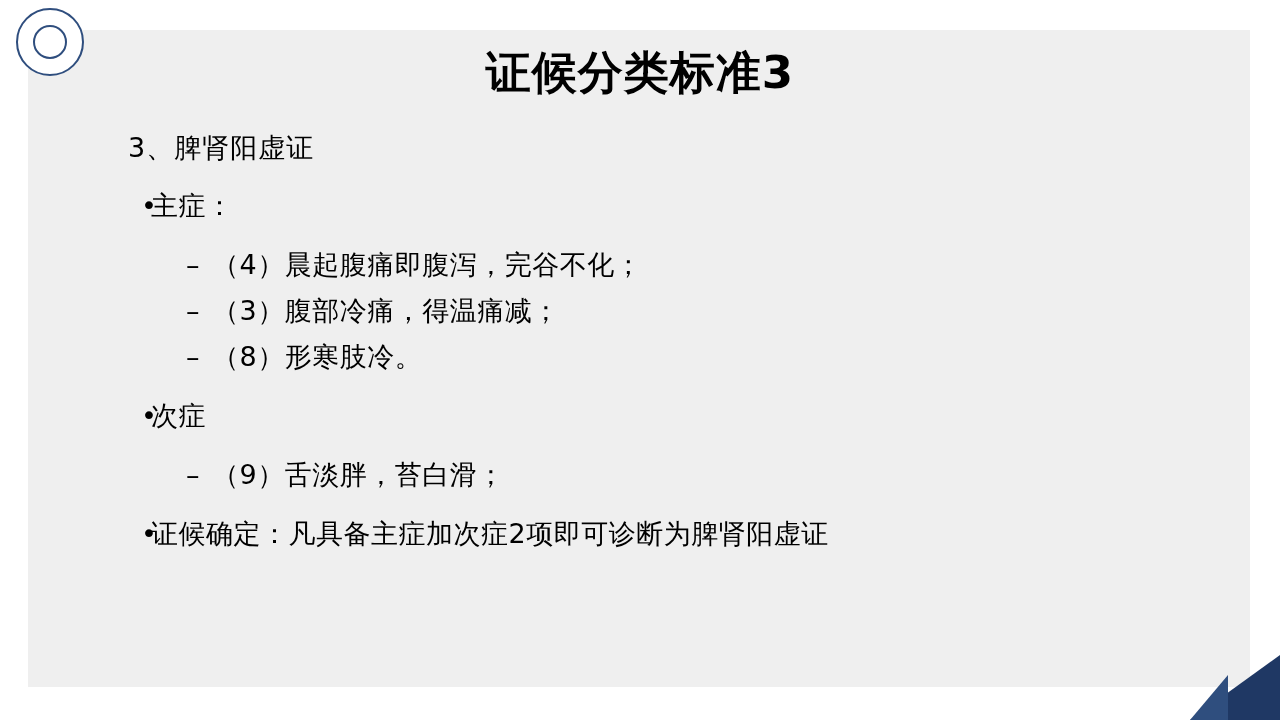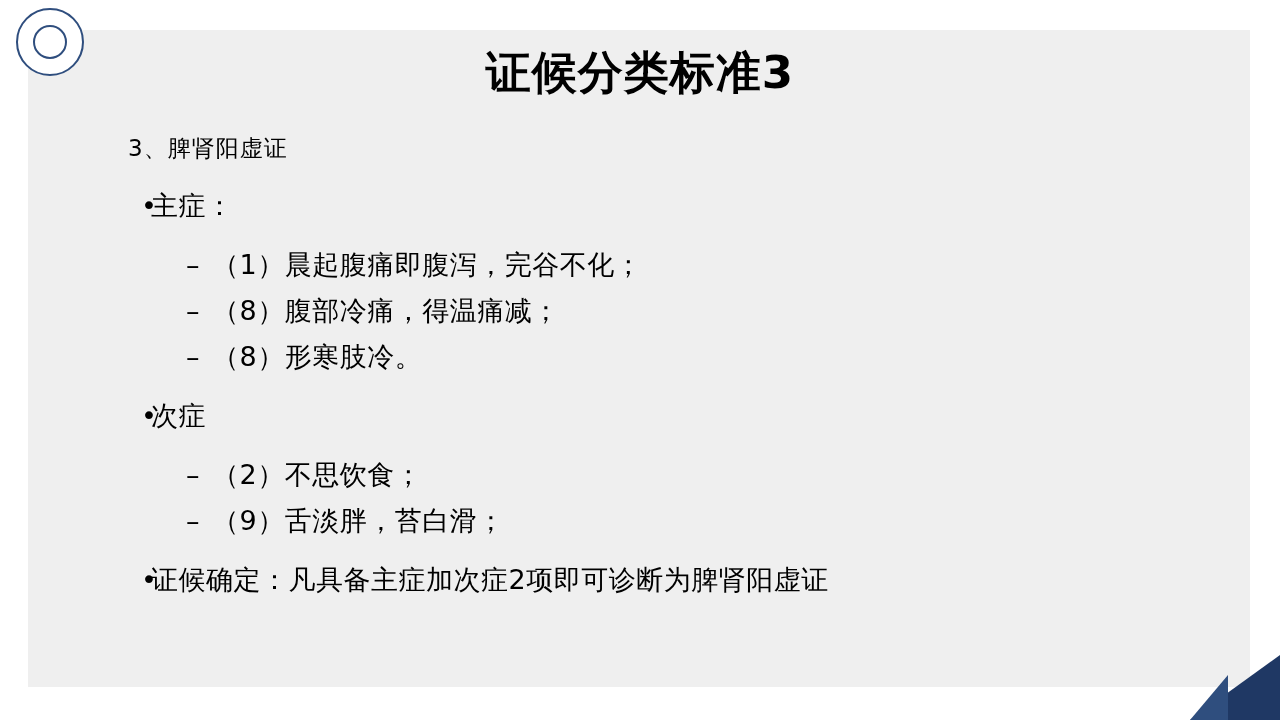--- a/index.html
+++ b/index.html
@@ -90,21 +90,21 @@
 
   .body-text {
     position: absolute;
     left: 128px;
     top: 126px;
     width: 1100px;
     color: #000000;
   }
 
   .lvl1 {
-    font-size: 23px;
+    font-size: 27px;
     line-height: 44px;
     margin: 0 0 0 0;
     white-space: nowrap;
     letter-spacing: 1px;
   }
   .lvl2 {
     font-size: 27px;
     line-height: 46px;
     margin: 13px;
     white-space: nowrap;
@@ -144,26 +144,25 @@
   </svg>
 
   <div class="title">证候分类标准3</div>
 
   <div class="body-text">
 
     <p class="lvl1">3、脾肾阳虚证</p>
 
     <p class="lvl2"><span class="bullet">•</span><span>主症：</span></p>
 
-    <p class="lvl3"><span class="dash">–</span><span>（1）晨起腹痛即腹泻，完谷不化；</span></p>
-    <p class="lvl3"><span class="dash">–</span><span>（8）腹部冷痛，得温痛减；</span></p>
+    <p class="lvl3"><span class="dash">–</span><span>（4）晨起腹痛即腹泻，完谷不化；</span></p>
+    <p class="lvl3"><span class="dash">–</span><span>（3）腹部冷痛，得温痛减；</span></p>
     <p class="lvl3"><span class="dash">–</span><span>（8）形寒肢冷。</span></p>
 
     <p class="lvl2"><span class="bullet">•</span><span>次症</span></p>
 
-    <p class="lvl3"><span class="dash">–</span><span>（2）不思饮食；</span></p>
     <p class="lvl3"><span class="dash">–</span><span>（9）舌淡胖，苔白滑；</span></p>
 
     <p class="lvl2"><span class="bullet">•</span><span>证候确定：凡具备主症加次症2项即可诊断为脾肾阳虚证</span></p>
 
   </div>
 
 </div>
 
 </body></html>

